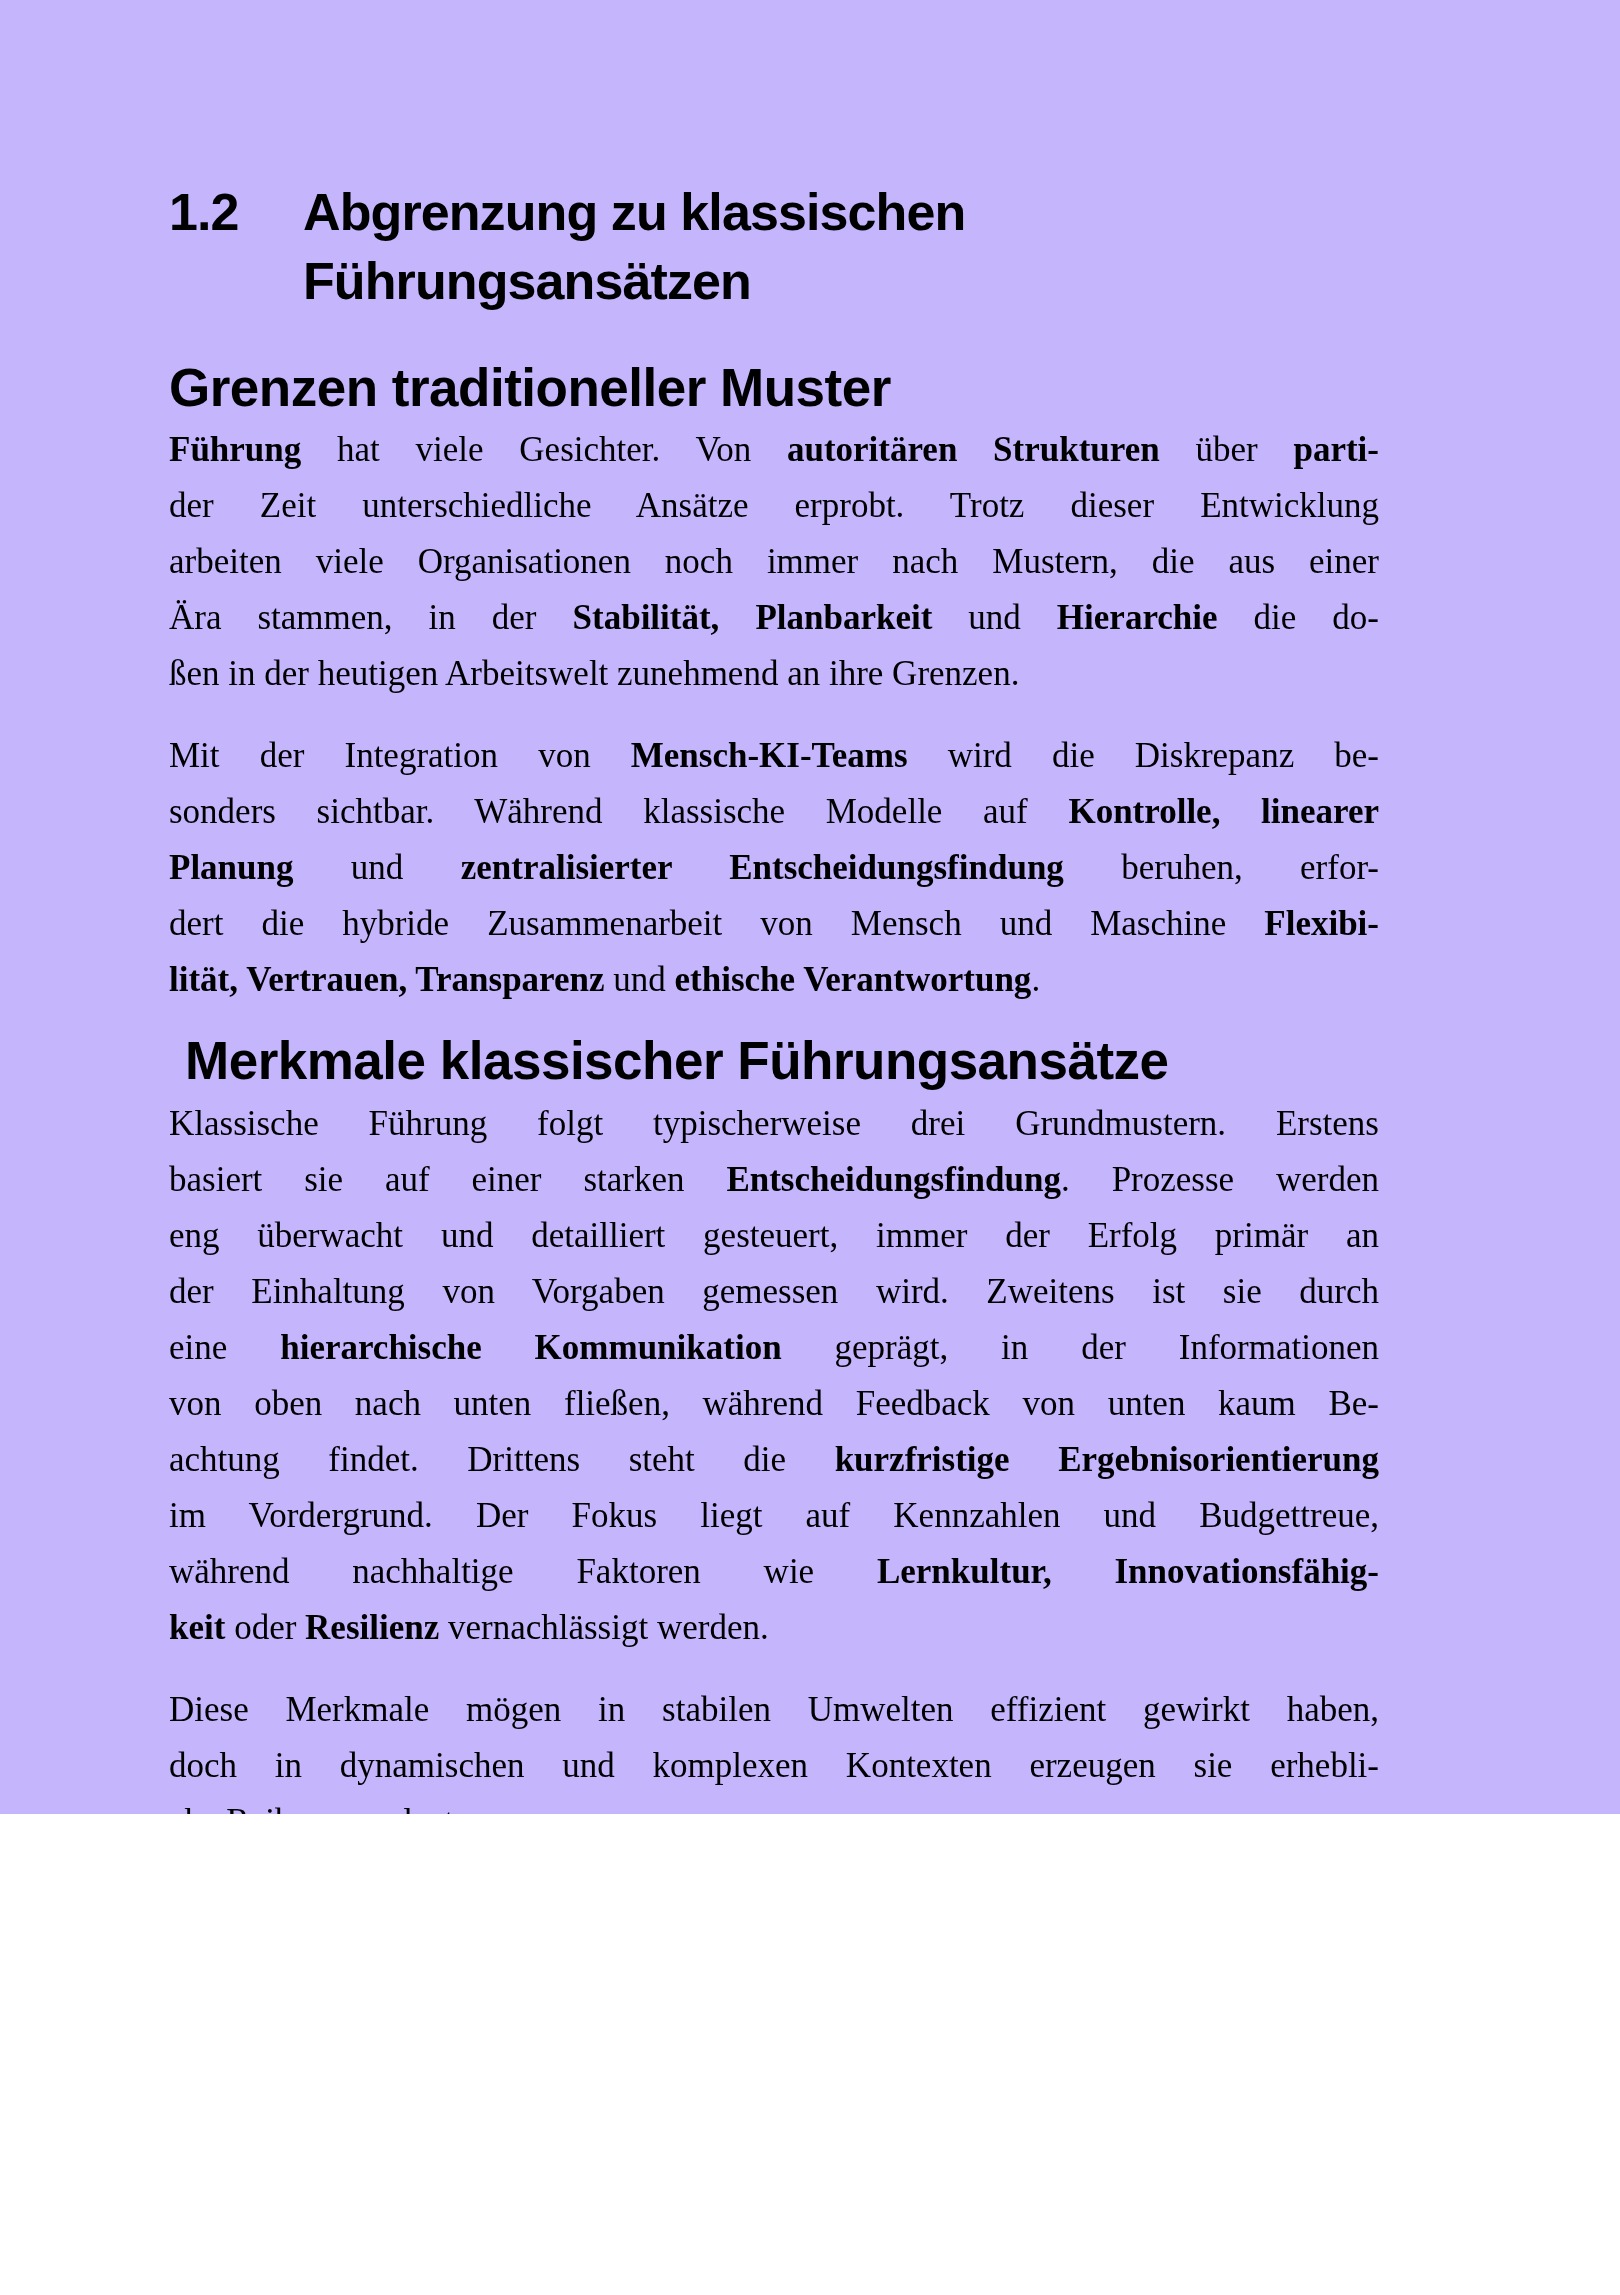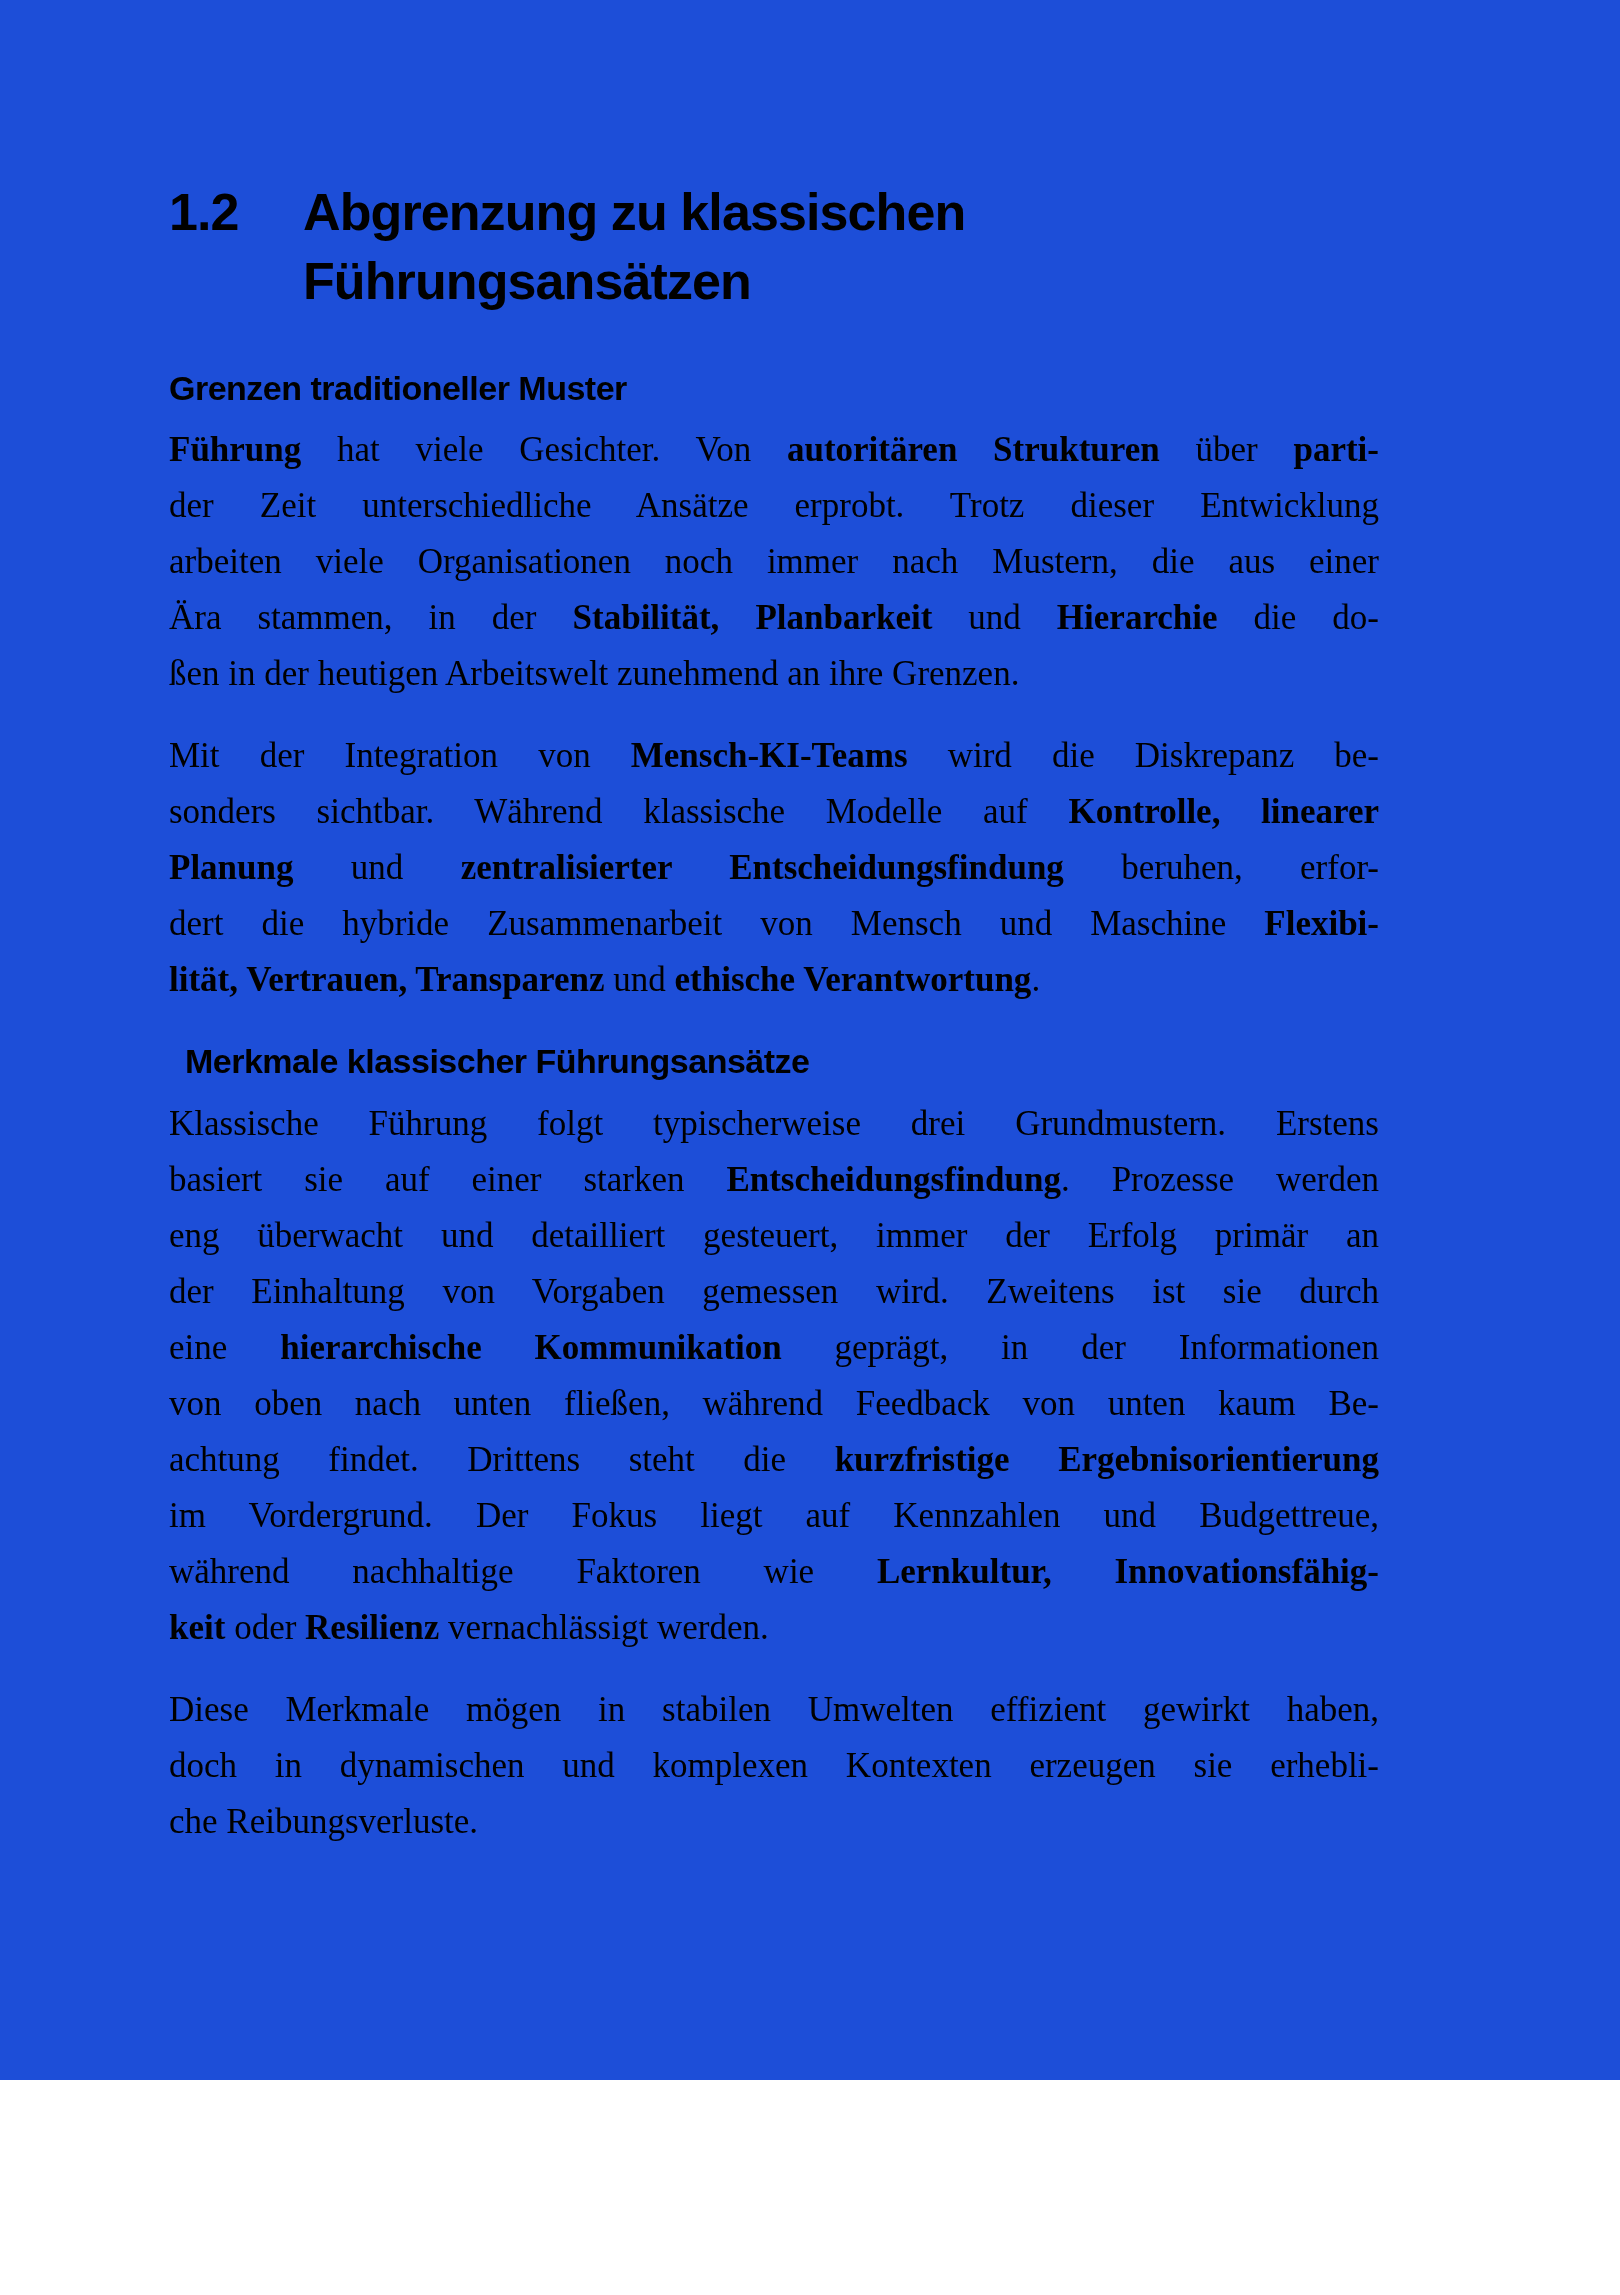--- a/index.html
+++ b/index.html
@@ -2,22 +2,22 @@
 <html lang="de" style="font-size:7.4px"><head>
 <meta charset="utf-8">
 <style>
   html, body { margin: 0; padding: 0; background: #ffffff; }
   body { width: 1620px; height: 2295px; color: #000000; }
 
   .page {
     position: relative;
     box-sizing: border-box;
     width: 1620px;
-    height: 2080px;
-    background: #1d4ed8;
+    height: 1814px;
+    background: #c4b5fd;
     padding: 0 241px 12px 169px;
     overflow: hidden;
   }
 
   
   .title-row {
     display: flex;
     margin-top: 178px;
     font-family: "Liberation Sans", "DejaVu Sans", sans-serif;
     font-weight: 700;
@@ -25,21 +25,21 @@
     line-height: 69px;
     letter-spacing: -0.9px;
   }
   .sec-num { flex: none; width: 134px; }
   .sec-title div { white-space: nowrap; }
 
   
   .subhead {
     font-family: "Liberation Sans", "DejaVu Sans", sans-serif;
     font-weight: 700;
-    font-size: 34px;
+    font-size: 53px;
     line-height: 50px;
     letter-spacing: -0.5px;
     margin: 0;
   }
   .h-first { margin-top: 47px; }
   .h-later { margin-top: 28px; margin-left: 16px; }
 
   
   .para {
     font-family: "Liberation Serif", "DejaVu Serif", serif;

